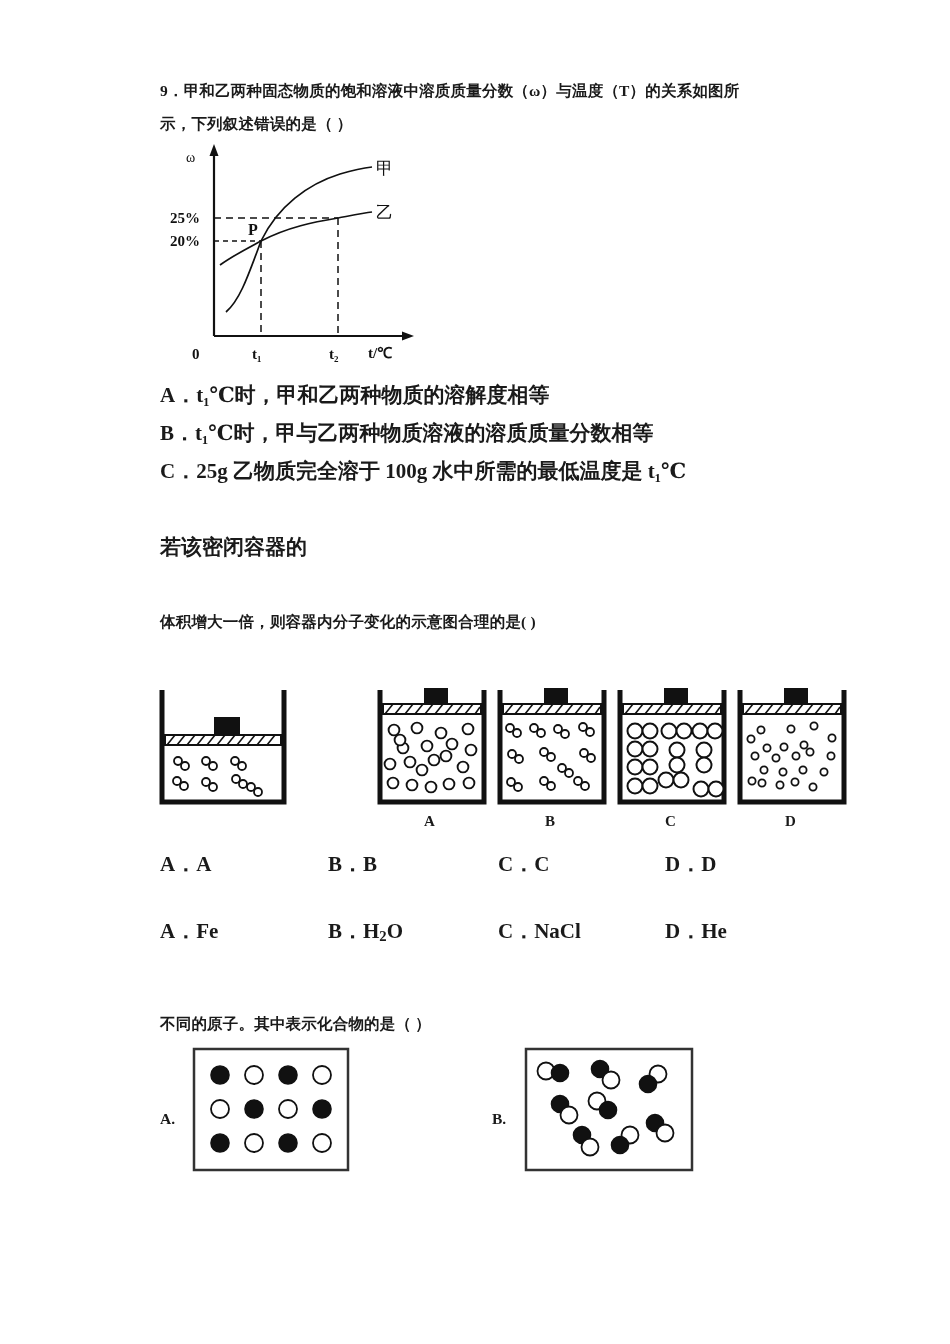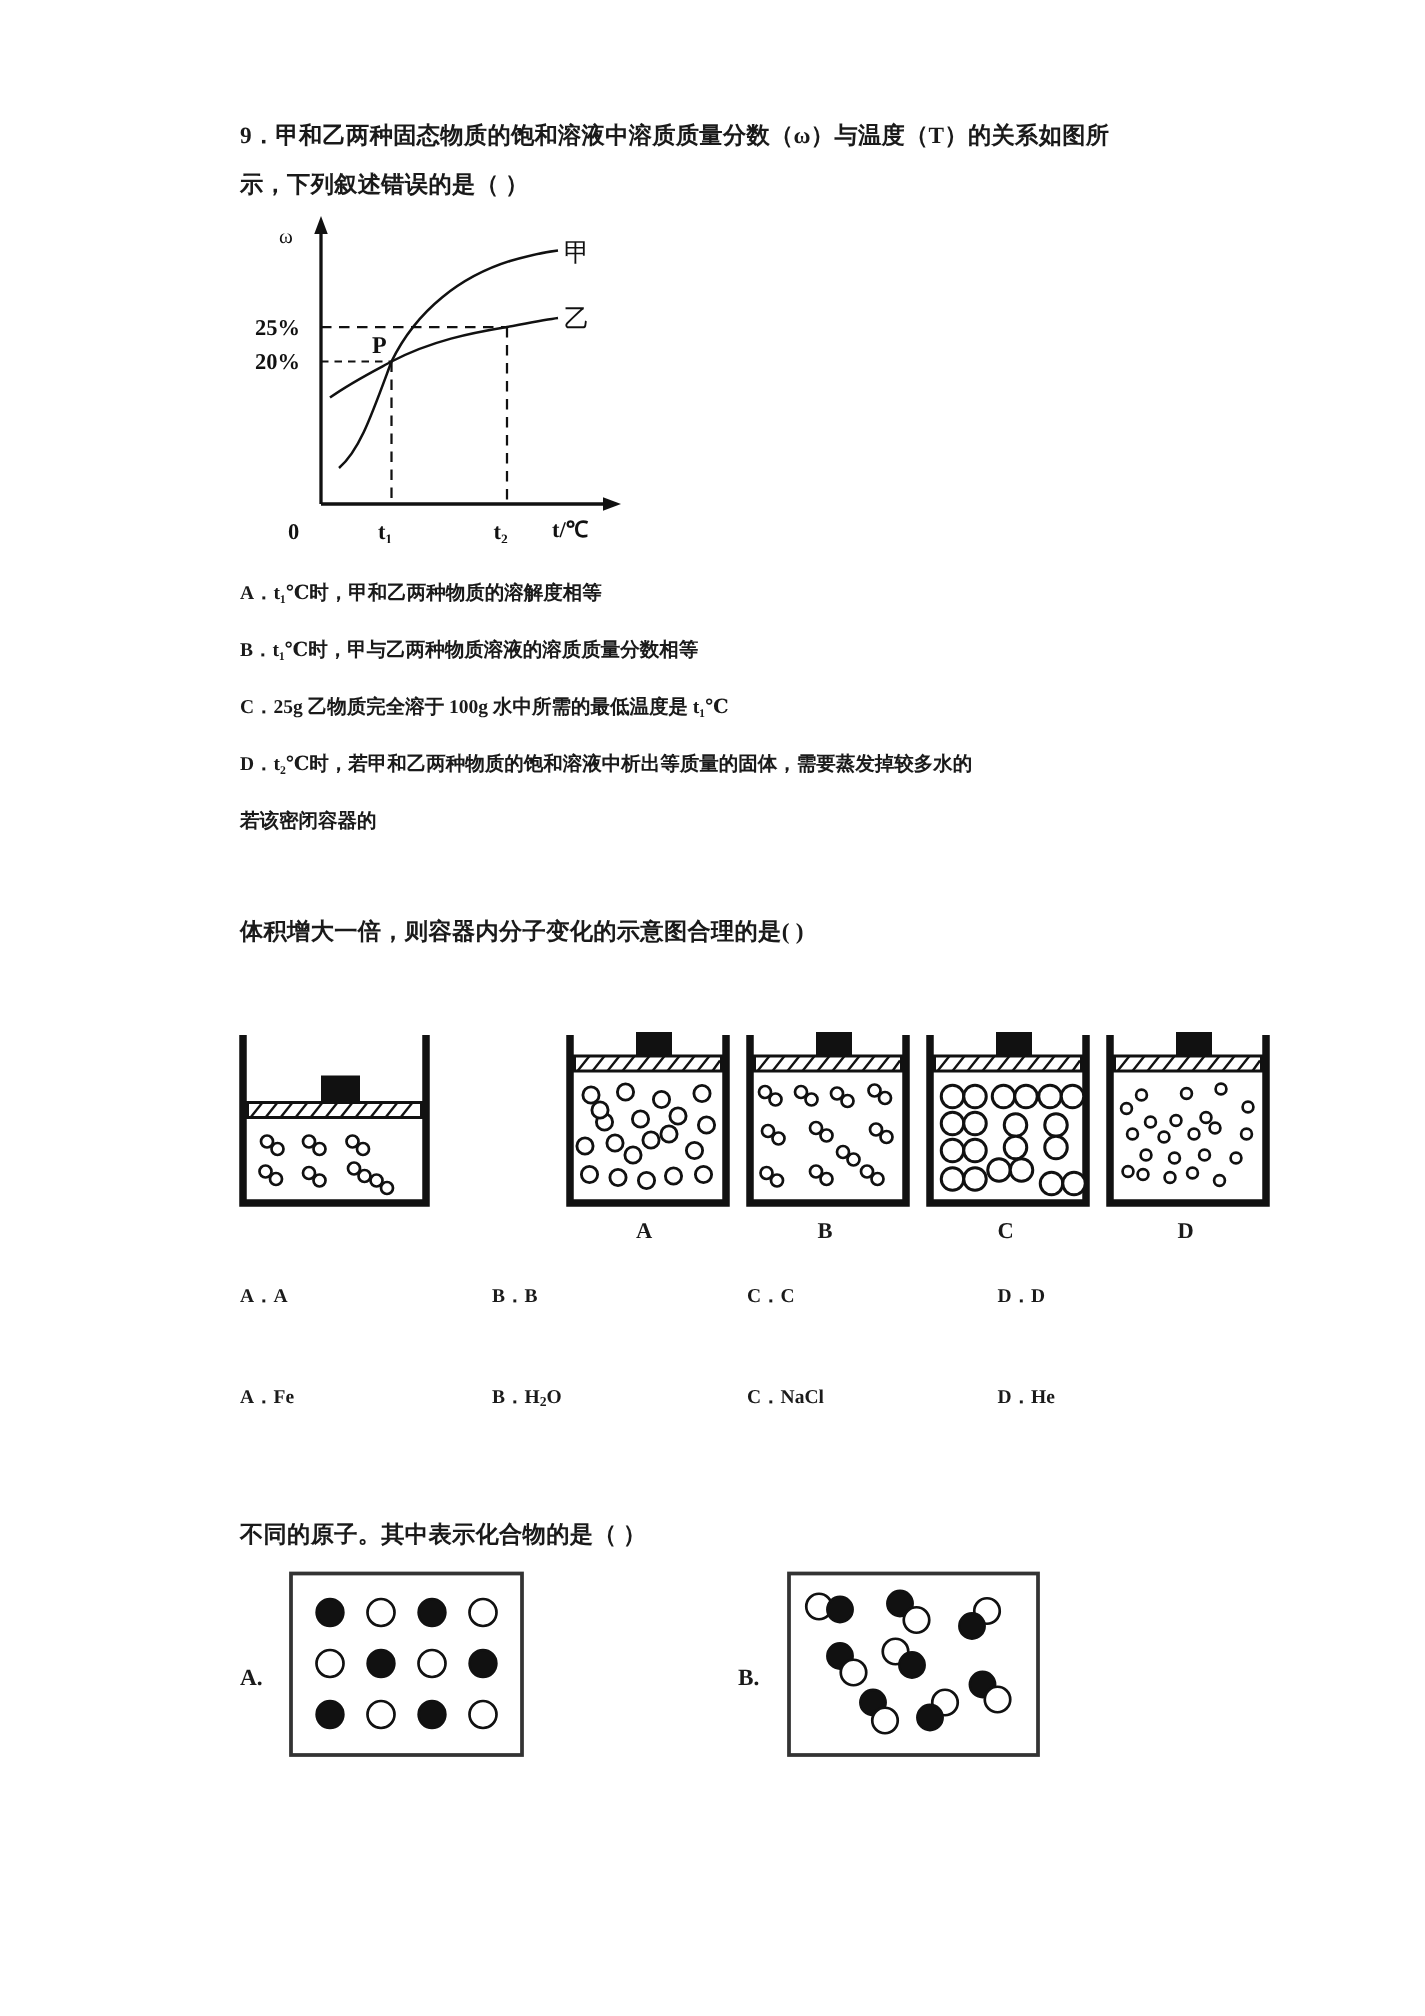--- a/index.html
+++ b/index.html
@@ -24,21 +24,21 @@
   .q-text {
     position: absolute;
     font-size: 15.5px;
     font-weight: bold;
     line-height: 38px;
     letter-spacing: 0.2px;
     white-space: nowrap;
   }
   .opt-line {
     position: absolute;
-    font-size: 13px;
+    font-size: 21px;
     font-weight: bold;
     line-height: 38px;
     white-space: nowrap;
   }
   sub { font-size: 70%; vertical-align: -0.22em; }
 
   
   .chart-wrap {
     position: absolute;
     left: 168px;
@@ -108,21 +108,20 @@
       <text x="161" y="219" font-family="'Liberation Serif',serif" font-size="15" font-weight="bold" fill="#111">t₂</text>
       <text x="200" y="218" font-family="'Liberation Serif',serif" font-size="15" font-weight="bold" fill="#111">t/℃</text>
       <text x="208" y="34" font-family="'Liberation Serif',serif" font-size="17" fill="#111">甲</text>
       <text x="208" y="78" font-family="'Liberation Serif',serif" font-size="17" fill="#111">乙</text>
     </svg>
   </div>
 
   <div class="opt-line" style="left:160px; top:376px;">A．t₁℃时，甲和乙两种物质的溶解度相等</div>
   <div class="opt-line" style="left:160px; top:414px;">B．t₁℃时，甲与乙两种物质溶液的溶质质量分数相等</div>
   <div class="opt-line" style="left:160px; top:452px;">C．25g 乙物质完全溶于 100g 水中所需的最低温度是 t₁℃</div>
-  <div class="opt-line" style="left:160px; top:490px;">D．t₂℃时，若甲和乙两种物质的饱和溶液中析出等质量的固体，需要蒸发掉较多水的</div>
   <div class="opt-line" style="left:160px; top:528px;">若该密闭容器的</div>
 
   <div class="q-text" style="left:160px; top:603px;">体积增大一倍，则容器内分子变化的示意图合理的是( )</div>
 
   <div class="cont" style="left:158px; top:688px;">
     <svg width="130" height="118" viewBox="0 0 130 118">
 
       <path d="M 4,2 L 4,114 L 126,114 L 126,2" fill="none" stroke="#111" stroke-width="5"></path>
 
       <rect x="56" y="29" width="26" height="18" fill="#111"></rect>

